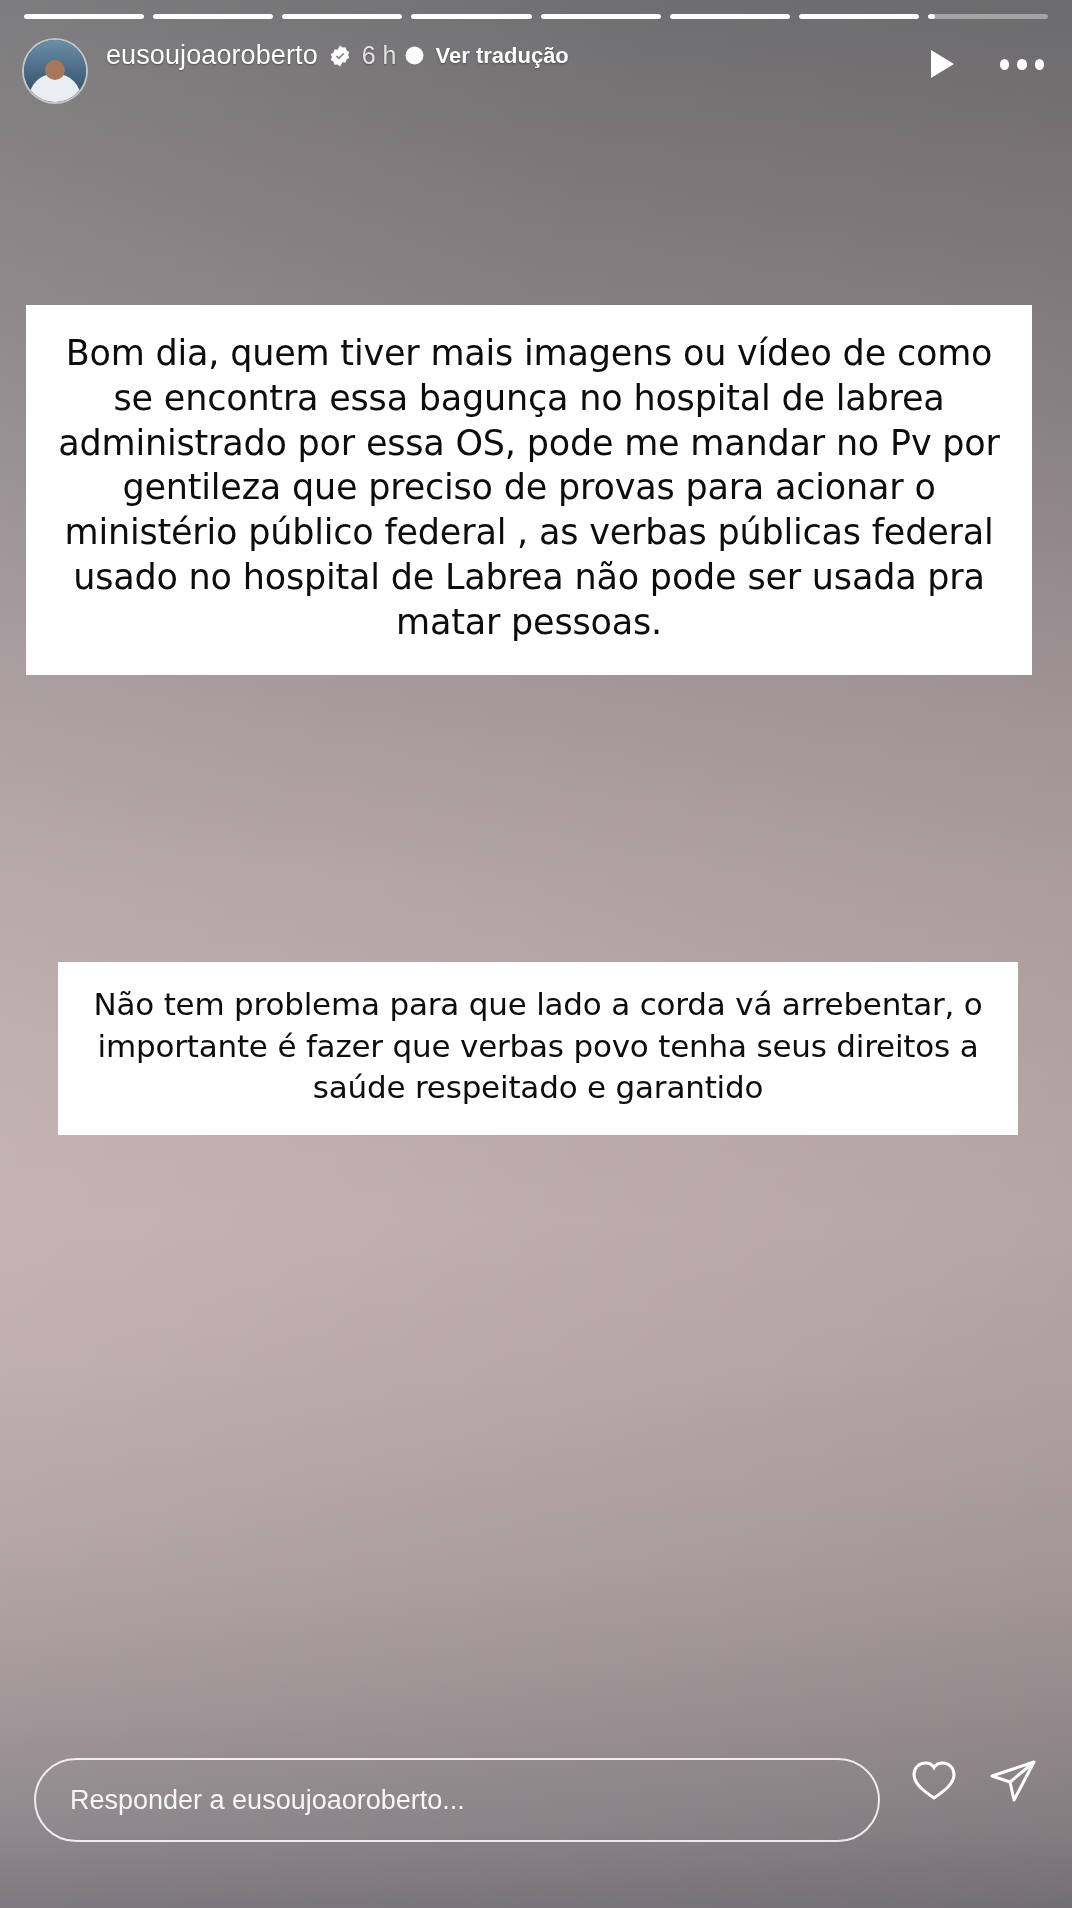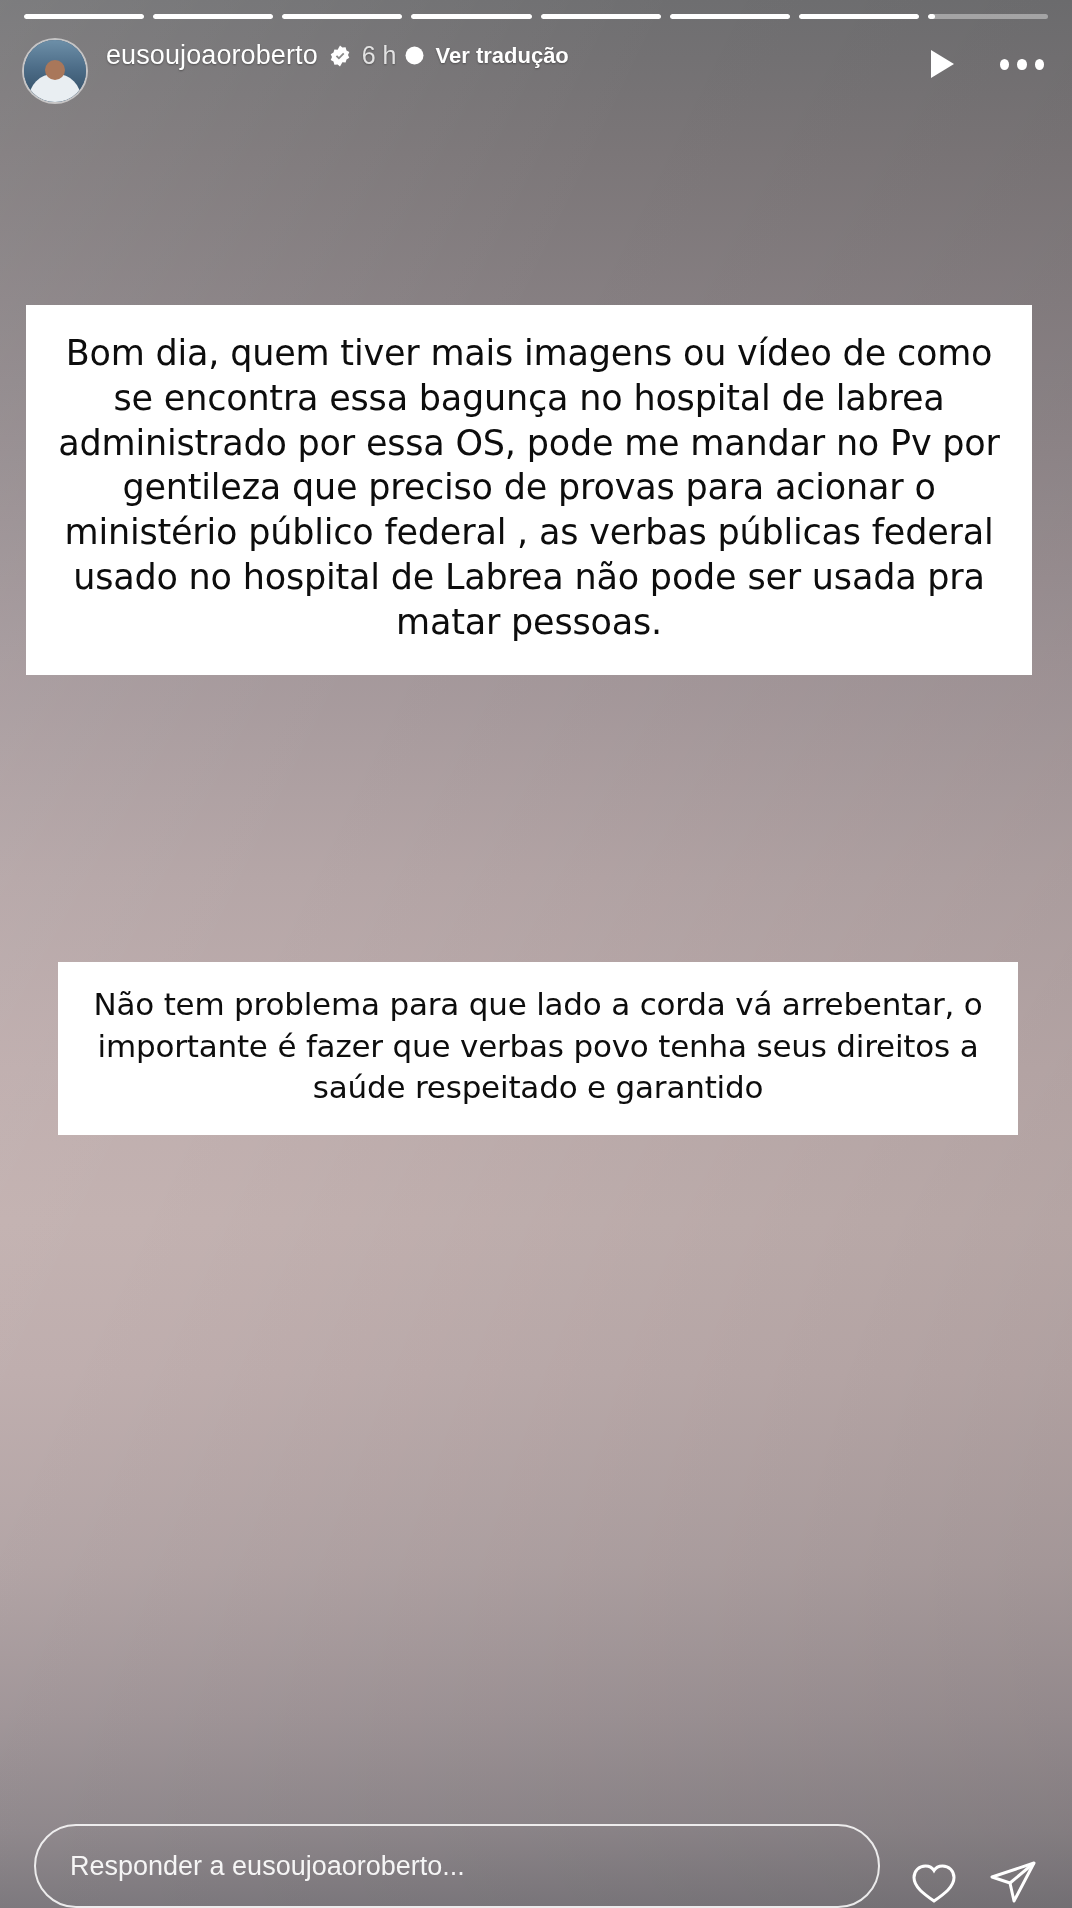--- a/index.html
+++ b/index.html
@@ -217,21 +217,21 @@
   }
 
   
   .story-footer {
     position: absolute;
     left: 0;
     right: 0;
     bottom: 0;
     height: 150px;
     display: flex;
-    align-items: flex-end;
+    align-items: flex-start;
     padding: 0 34px;
     gap: 30px;
     z-index: 6;
   }
   .reply-input {
     flex: 1 1 auto;
     height: 84px;
     border-radius: 44px;
     border: 2px solid rgba(255,255,255,0.85);
     background: transparent;

